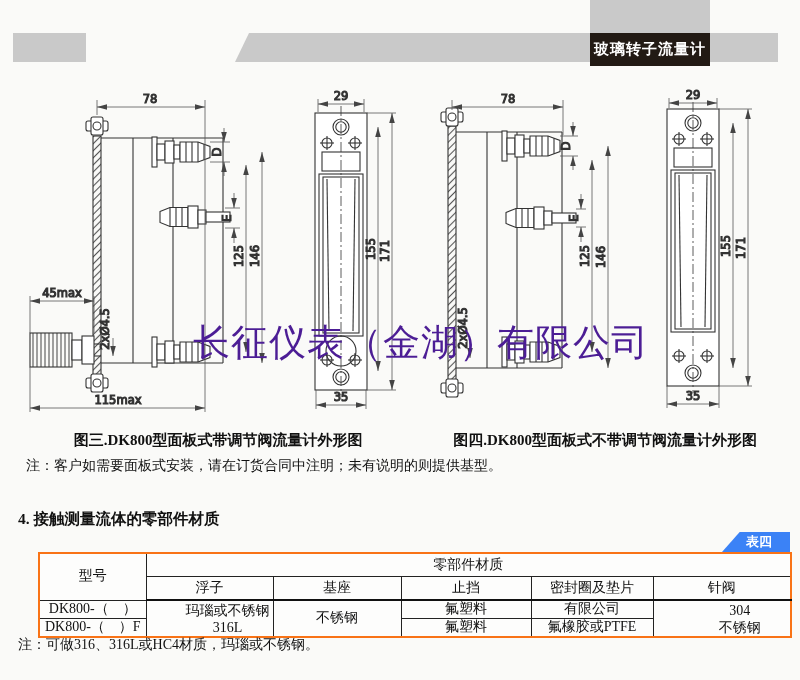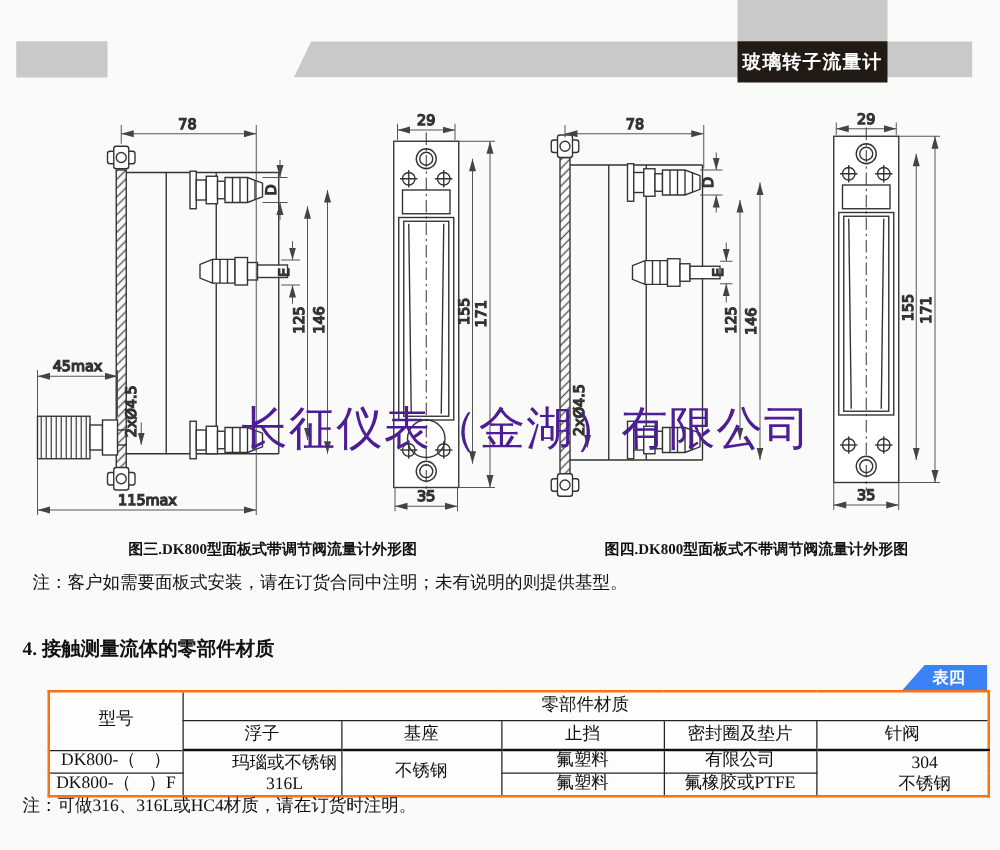--- a/index.html
+++ b/index.html
@@ -18,21 +18,21 @@
   .hdr-tag{left:590px;top:33px;width:120px;height:33px;background:#221a14;color:#fff;
            display:flex;align-items:center;justify-content:center;
            font-family:"Liberation Sans","DejaVu Sans",sans-serif;
            font-size:15px;font-weight:700;letter-spacing:1px;}
   
   svg.draw{left:0;top:85px;}
   svg.draw text{font-family:"DejaVu Sans","Liberation Sans",sans-serif;font-size:11.5px;fill:#333;}
   .watermark{left:193px;top:318px;font-size:37px;letter-spacing:1px;color:#4c1d95;
              font-family:"Liberation Serif",serif;white-space:nowrap;z-index:5;}
   
-  .cap{top:431px;font-size:12px;font-weight:600;text-align:center;white-space:nowrap;}
+  .cap{top:431px;font-size:15px;font-weight:600;text-align:center;white-space:nowrap;}
   .cap3{left:38px;width:360px;}
   .cap4{left:425px;width:360px;}
   .note1{left:26px;top:457px;font-size:14px;white-space:nowrap;}
   .sec-title{left:18px;top:509px;font-size:15.5px;font-weight:700;}
   .tbl-tag{left:722px;top:532px;width:68px;height:20px;background:#3b82f6;color:#fff;
            clip-path:polygon(26% 0,100% 0,100% 100%,0 100%);
            display:flex;align-items:center;justify-content:center;
            font-size:13px;font-weight:700;padding-left:6px;box-sizing:border-box;}
   
   table.parts{left:38px;top:552px;width:752px;border-collapse:collapse;table-layout:fixed;
@@ -301,14 +301,14 @@
         </td>
       </tr>
       <tr class="r2">
         <td>DK800-（　）F</td>
         <td>氟塑料</td>
         <td>氟橡胶或PTFE</td>
       </tr>
     </tbody>
   </table>
 
-  <div class="abs note2">注：可做316、316L或HC4材质，请在订货时注明。</div>
+  <div class="abs note2">注：可做316、316L或HC4材质，玛瑙或不锈钢。</div>
 </div>
 
 </body></html>

